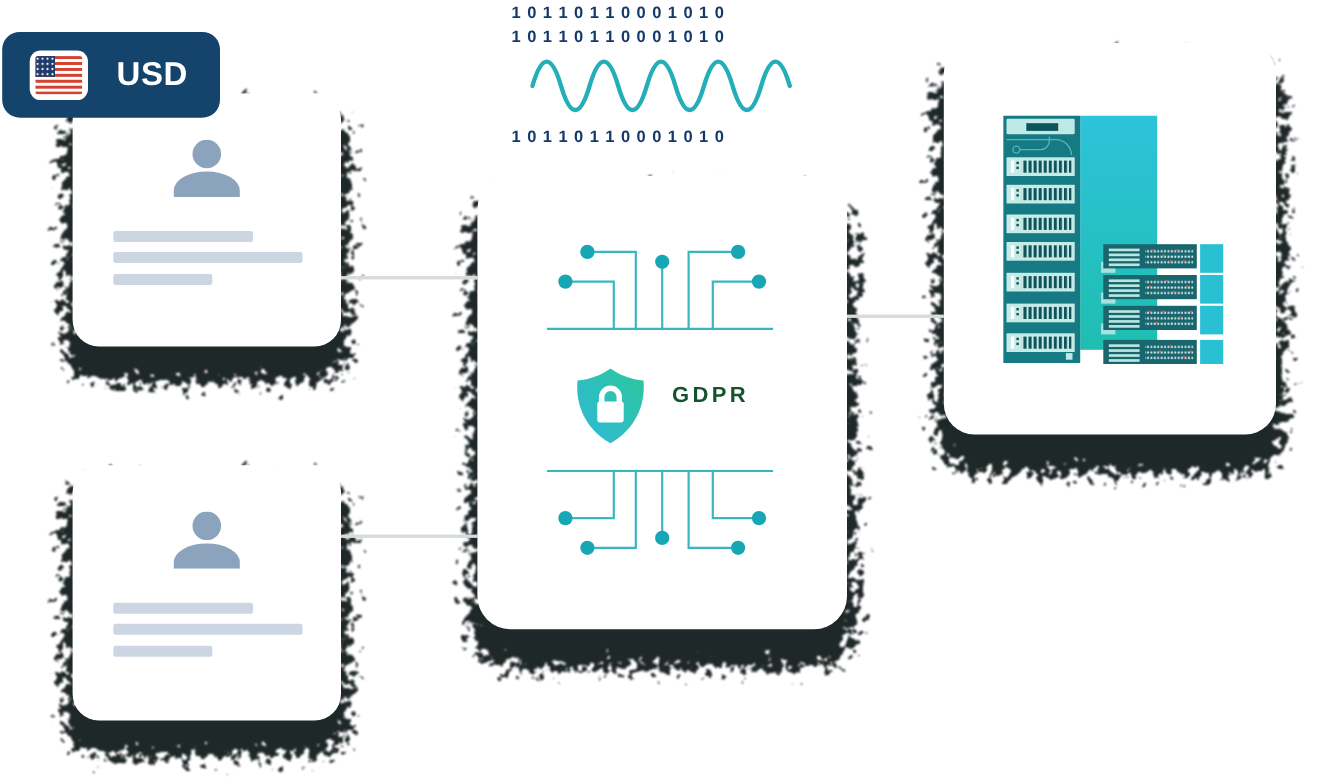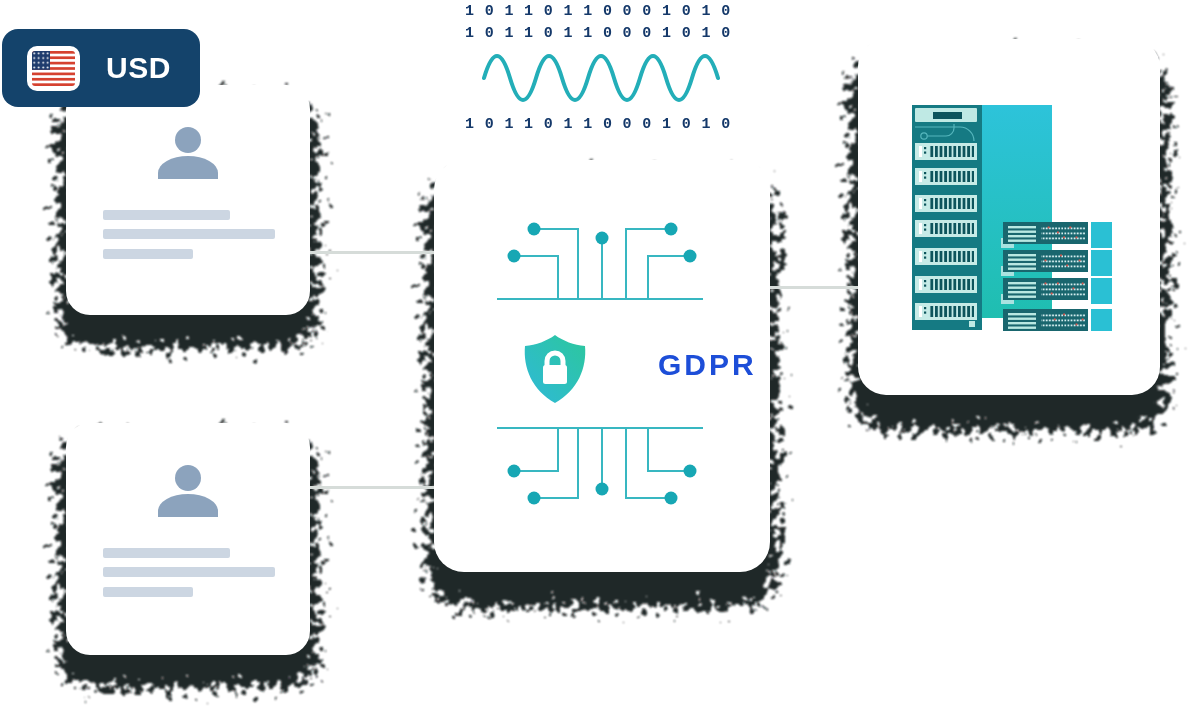--- a/index.html
+++ b/index.html
@@ -49,27 +49,27 @@
   .pline { position:absolute; left:37px; height:10px; background:#ccd6e2; border-radius:2px; }
   .pl1 { top:125px; width:127px; }
   .pl2 { top:144px; width:172px; }
   .pl3 { top:164px; width:90px;  }
 
   .circ { position:absolute; left:63px; width:206px; height:78px; }
   .circ-top { top:62px; }
   .circ-bottom { top:267px; transform:scaleY(-1); }
   .shield { position:absolute; left:84px; top:172px; width:74px; height:74px; }
   .gdpr-label {
-    position:absolute; left:177px; top:188px; font-size:30px; font-weight:bold;
-    letter-spacing:3px; color:#1d4ed8;margin-left:47px;
+    position:absolute; left:177px; top:188px; font-size:20px; font-weight:bold;
+    letter-spacing:3px; color:#14532d;
   }
 
   .bin {
     position:absolute; left:465px; white-space:nowrap;
-    font-family:Liberation Mono, monospace; font-weight:700;
+    font-family:Liberation Sans, sans-serif; font-weight:700;
     font-size:15px; letter-spacing:.85px; color:#15396a; z-index:2;
   }
   .bin1 { top:3px; } .bin2 { top:25px; } .bin3 { top:116px; }
   .wave { position:absolute; left:482px; top:49px; width:238px; height:58px; z-index:2; }
 
   .server { position:absolute; left:54px; top:66px; width:202px; height:226px; }
   .defs-svg { position:absolute; width:0; height:0; }
 </style>
 </head>
 <body>

